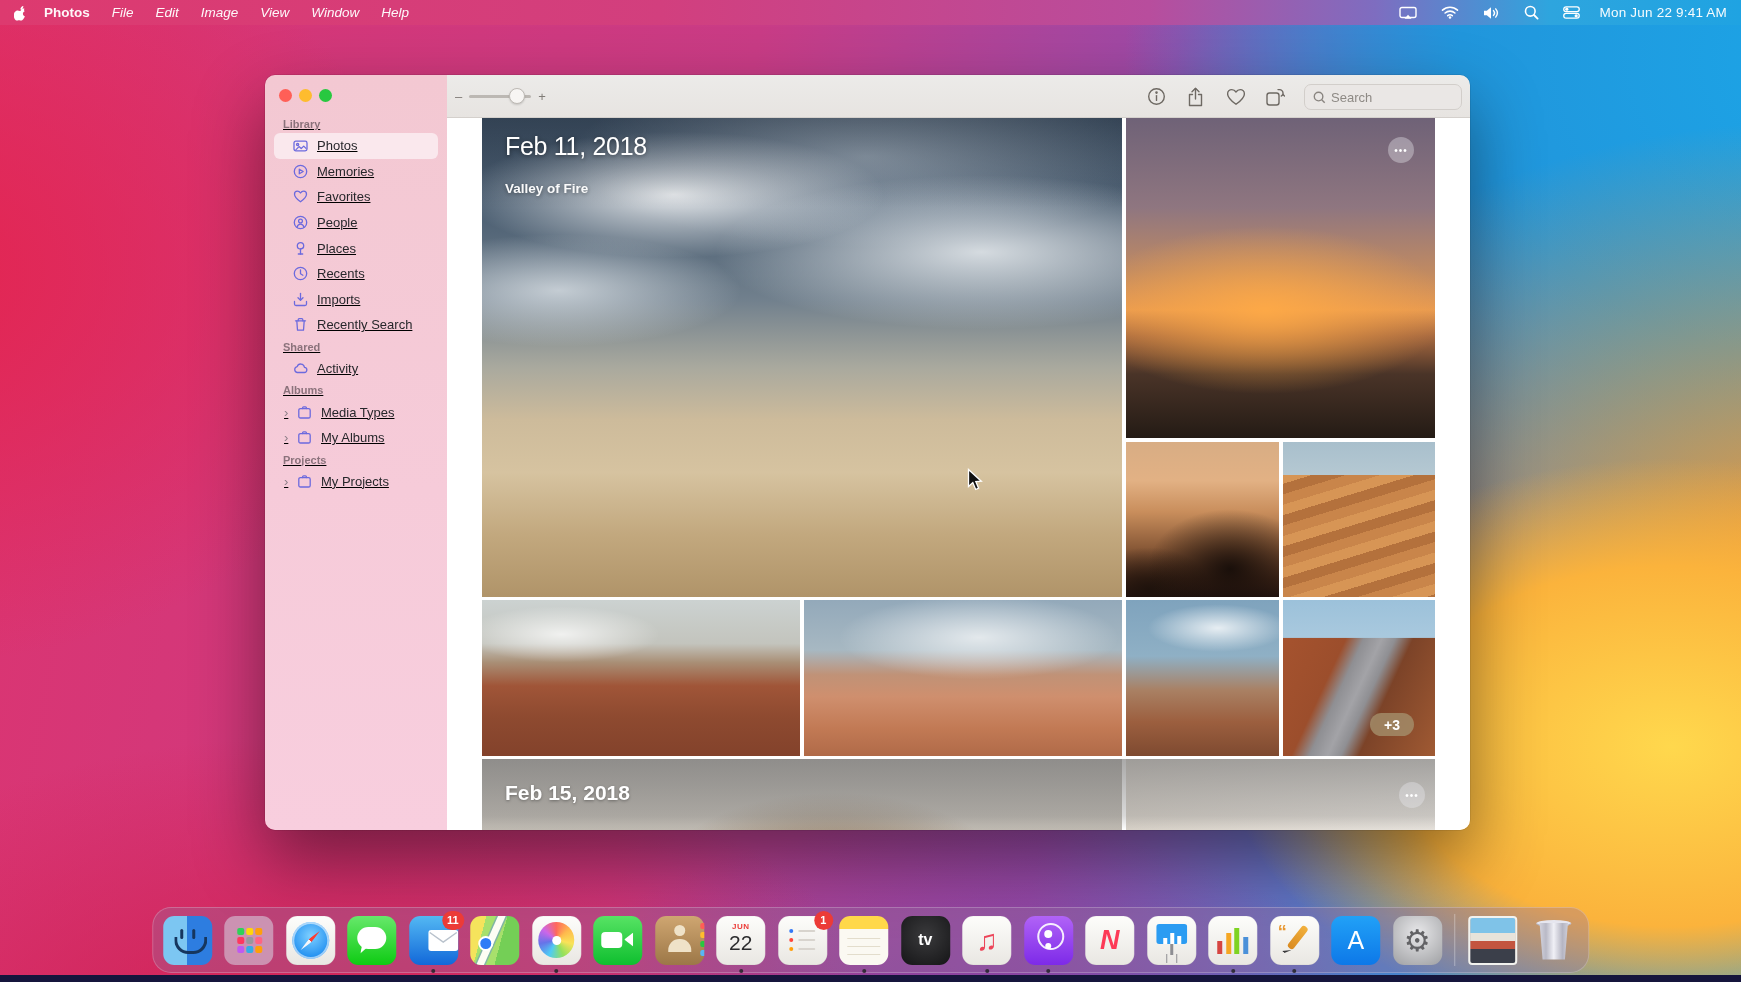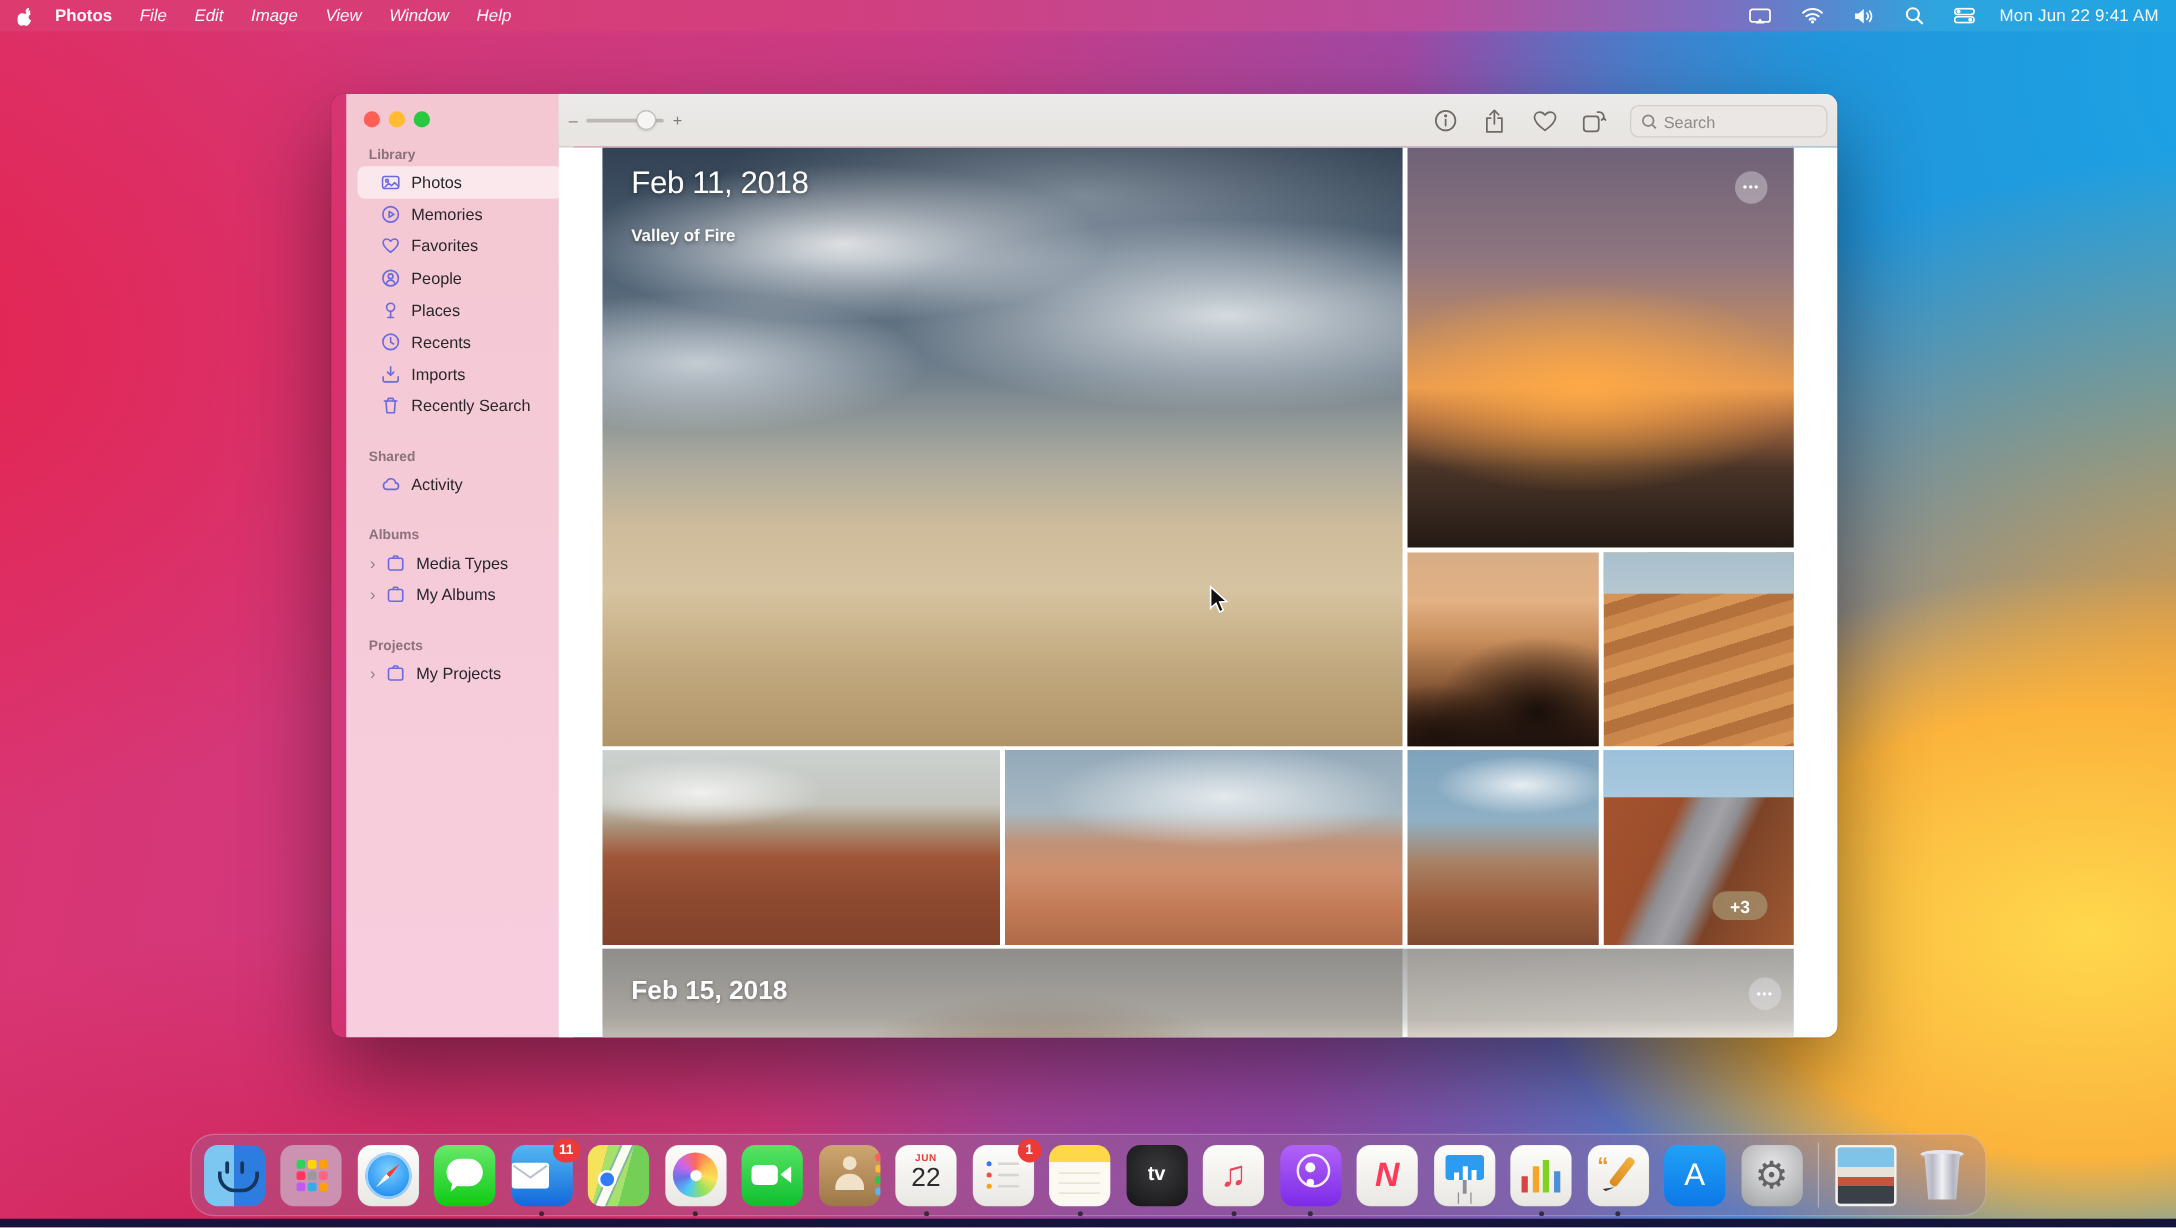--- a/index.html
+++ b/index.html
@@ -30,28 +30,28 @@
   .mb-item { margin-right:22px;font-style:italic; }
   .mb-ic { display:flex; align-items:center; margin-left:24px; }
   .mb-clock { margin-left:20px; letter-spacing:.2px; }
 
   
   .window { position:absolute; left:265px; top:75px; width:1205px; height:755px;
     border-radius:10px; overflow:hidden; z-index:4;
     box-shadow:0 30px 70px rgba(0,0,0,.45), 0 0 0 .5px rgba(0,0,0,.15); }
 
   
-  .sidebar { position:absolute; left:12px; top:0; width:182px; height:100%;
-    background:linear-gradient(180deg,#f3c8d2 0%,#f6cbd9 55%,#f8cede 100%); }
+  .sidebar { position:absolute; left:0; top:0; width:182px; height:100%;
+    background:linear-gradient(180deg,#f3c8d2 0%,#f6cbd9 55%,#f8cede 100%);text-decoration:underline; }
   .lights { position:absolute; left:14px; top:14px; display:flex; gap:7px; }
   .light { width:13px; height:13px; border-radius:50%; }
   .l-red { background:#ff5f57; } .l-yel { background:#febc2e; } .l-grn { background:#28c840; }
   .sb-body { padding-top:40px; }
   .sb-h { height:18px; line-height:18px; padding:0 18px; font-size:11px; font-weight:700;
-    color:rgba(103,84,92,.75); margin-top:19px; }
+    color:rgba(103,84,92,.75); margin-top:0; }
   .sb-h:first-child { margin-top:0; }
   .sb-row { height:25.6px; display:flex; align-items:center; padding:0 8px 0 18px;
     margin:0 9px; border-radius:6px; font-size:13px; color:#27272b; position:relative; }
   .sb-row.sel { background:rgba(255,255,255,.58); }
   .sb-ic { width:17px; display:flex; justify-content:center; margin-right:8px; flex:0 0 auto; }
   .sb-ic svg { stroke:#6c6ade; fill:none; stroke-width:1.3; stroke-linecap:round; stroke-linejoin:round; }
   .chev { color:#8e7f88; font-size:13px; margin:0 4px 0 -8px; width:8px; }
 
   
   .toolbar { position:absolute; left:182px; top:0; right:0; height:43px;
@@ -165,21 +165,21 @@
   .d-safari::before { content:""; position:absolute; left:6px; top:6px; width:37px; height:37px; border-radius:50%;
     background:radial-gradient(circle at 50% 38%,#7fd0ff,#1f8ef0 75%); box-shadow:inset 0 0 0 2px rgba(255,255,255,.55); }
   .d-safari::after { content:""; position:absolute; left:22.5px; top:11px; width:4px; height:27px;
     background:linear-gradient(180deg,#ff3b30 0 50%,#f7f7fa 50% 100%); transform:rotate(45deg);
     clip-path:polygon(50% 0,100% 50%,50% 100%,0 50%); }
   .d-messages { background:linear-gradient(180deg,#67e86b,#0ecb13); }
   .d-messages::before { content:""; position:absolute; left:10px; top:11px; width:29px; height:22px;
     background:#fff; border-radius:11px; }
   .d-messages::after { content:""; position:absolute; left:13px; top:30px; width:9px; height:8px;
     background:#fff; clip-path:polygon(0 100%,100% 0,20% 0); }
-  .d-mail { background:linear-gradient(180deg,#53b8f3,#1268d9); display:flex; align-items:center; justify-content:flex-start; }
+  .d-mail { background:linear-gradient(180deg,#53b8f3,#1268d9); display:flex; align-items:center; justify-content:flex-end; }
   .d-maps { background:linear-gradient(105deg,#f5e35c 0 26%,#a7e06c 26% 60%,#74cf56 60% 100%); overflow:hidden; }
   .d-maps::before { content:""; position:absolute; left:17px; top:-6px; width:7px; height:62px;
     background:#fdfdf4; transform:rotate(24deg); box-shadow:0 0 0 1.5px rgba(90,140,220,.5); }
   .d-maps::after { content:""; position:absolute; left:8px; top:20px; width:11px; height:11px; border-radius:50%;
     background:#2f7cf6; border:2px solid #fff; }
   .d-photos { display:flex; align-items:center; justify-content:center; }
   .d-photos::before { content:""; width:36px; height:36px; border-radius:50%;
     background:conic-gradient(#ff5b50,#ffb43f,#fae14b,#8ce04f,#41c8f5,#5a68e8,#c85ae8,#ff5b50); opacity:.92; }
   .d-photos::after { content:""; position:absolute; left:50%; top:50%; width:9px; height:9px; margin:-4.5px 0 0 -4.5px;
     border-radius:50%; background:#fff; }

